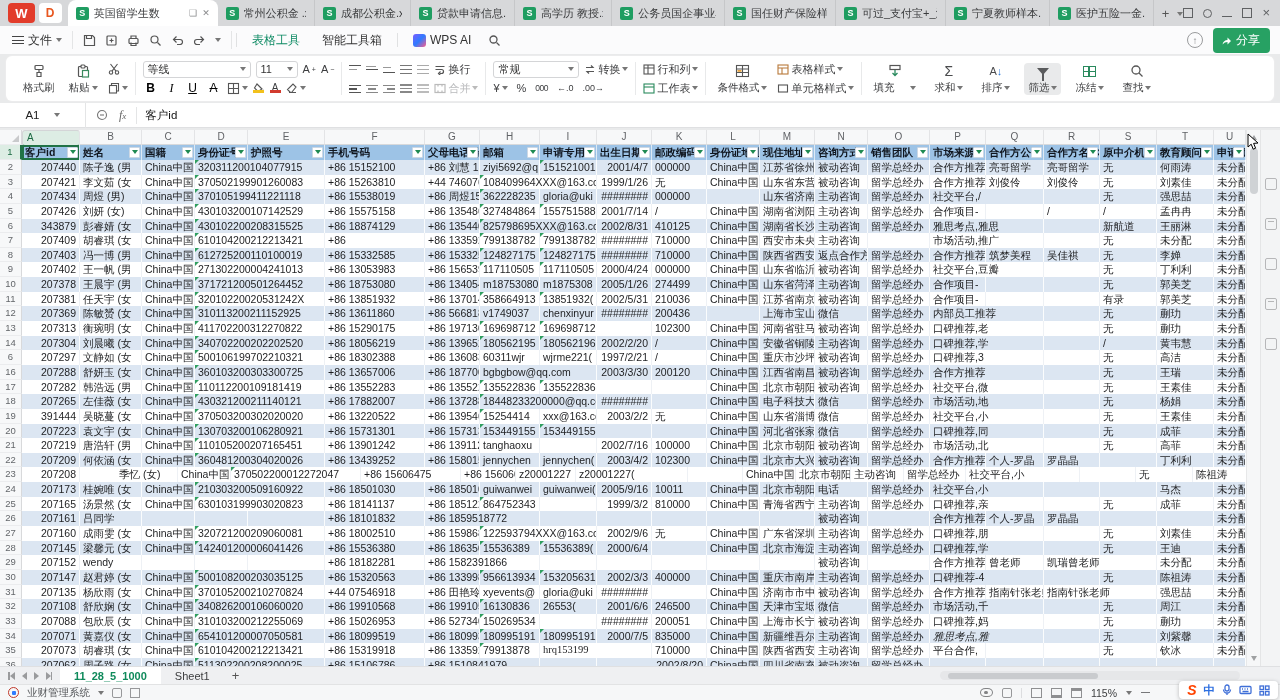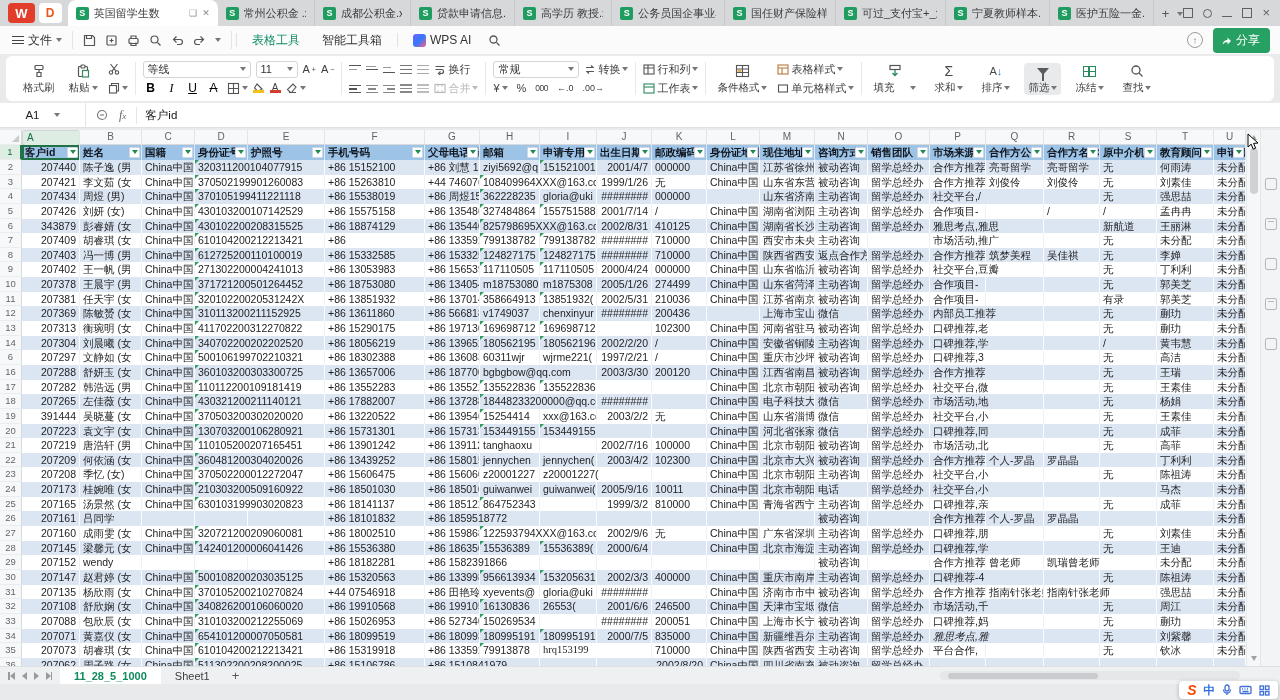--- a/index.html
+++ b/index.html
@@ -1039,21 +1039,21 @@
           <div class="cell" style="width: 56px;">合作方推荐</div>
           <div class="cell" style="width: 58px;">个人-罗晶</div>
           <div class="cell" style="width: 56px;">罗晶晶</div>
           <div class="cell" style="width: 57px;"></div>
           <div class="cell" style="width: 57px;">丁利利</div>
           <div class="cell" style="width: 32px;">未分配</div>
         </div>
         <div class="grow">
           <div class="gut">23</div>
           <div class="cell num" style="width: 58px;">207208</div>
-          <div class="cell" style="width: 62px;">季忆 (女)</div>
+          <div class="cell" style="width: 62px; margin-left: 36px;">季忆 (女)</div>
           <div class="cell" style="width: 53px;">China中国</div>
           <div class="cell tri" style="width: 130px;">370502200012272047</div>
           <div class="cell" style="width: 100px;">+86 15606475</div>
           <div class="cell" style="width: 55px;">+86 1560607338</div>
           <div class="cell" style="width: 60px;">z20001227</div>
           <div class="cell" style="width: 112px;">z20001227(</div>
           <div class="cell" style="width: 55px;"></div>
           <div class="cell" style="width: 53px;">China中国</div>
           <div class="cell" style="width: 55px;">北京市朝阳</div>
           <div class="cell" style="width: 53px;">主动咨询</div>
@@ -1386,20 +1386,40 @@
     <div id="sheettabs" style="display:flex;">
         <div class="sheettab active">11_28_5_1000</div>
         <div class="sheettab">Sheet1</div>
       </div>
     <div class="plus">+</div>
     <div id="hscroll">
         <div id="hthumb"></div>
       </div>
   </div>
 
+  <div id="statusbar">
+    <div class="st-left">
+      <span class="biz-ic"></span>
+      <span>业财管理系统</span>
+      <span class="caret"></span>
+      <span class="st-sq"></span>
+      <span class="st-sq" style="border-radius:0;"></span>
+    </div>
+    <div class="st-right">
+      <span class="eye"></span>
+      <span class="st-sq"></span>
+      <span style="width:1px;height:10px;background:#dcdddf;"></span>
+      <span class="view-ic"></span>
+      <span class="view-ic v2"></span>
+      <span class="view-ic v3"></span>
+      <span class="zoomtxt">115%</span>
+      <span class="caret"></span>
+      <span class="minus"></span>
+    </div>
+  </div>
 
   <div id="ime">
     <span class="ime-s">S</span>
     <span class="ime-zh">中</span>
     <svg width="10" height="12" viewBox="0 0 10 12">
         <rect x="3" y="1" width="4" height="6" rx="2" class="ime-ic"></rect>
         <path d="M1.5 5.5a3.5 3.5 0 0 0 7 0M5 9v2" class="ime-ic"></path>
       </svg>
     <svg width="13" height="10" viewBox="0 0 13 10">
         <rect x="1" y="1.5" width="11" height="7" rx="1" class="ime-ic"></rect>

